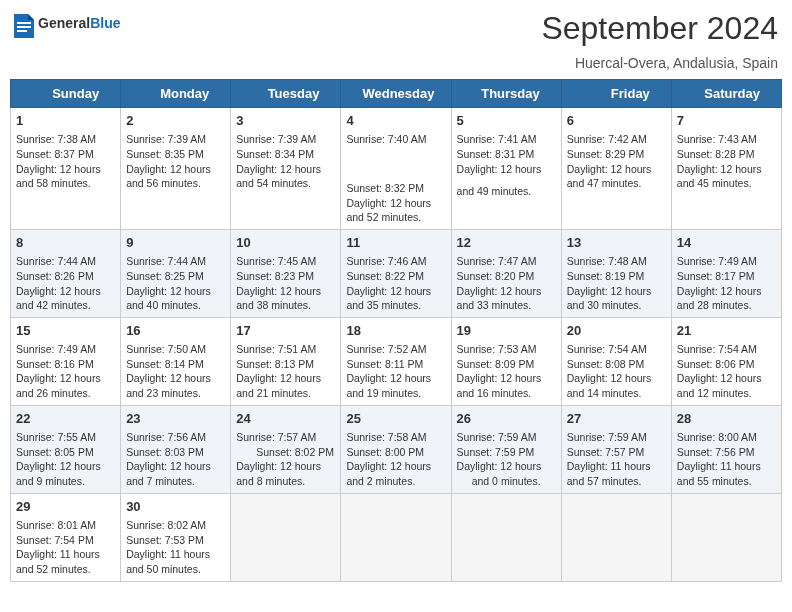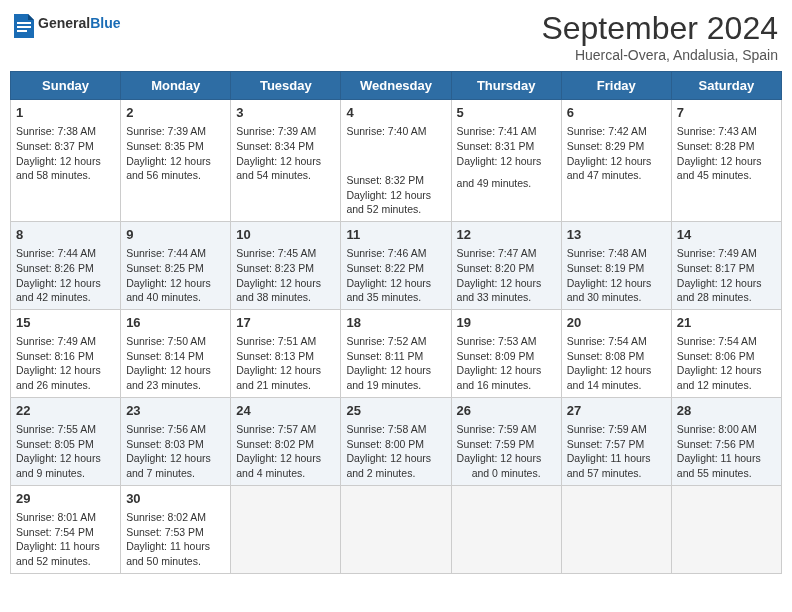--- a/index.html
+++ b/index.html
@@ -40,33 +40,34 @@
       text-align: right;
     }
     .month-title {
       font-size: 32px;
       font-weight: normal;
       color: #333;
     }
     .location {
       font-size: 14px;
       color: #555;
+      margin-top: 8px;
     }
     table {
       width: 100%;
       border-collapse: collapse;
       table-layout: fixed;
     }
     th {
       background-color: #2e6da4;
       color: white;
-      padding: 6px 4px;
+      padding: 6px 21px;
       font-size: 13px;
       font-weight: bold;
-      text-align: center;
+      text-align: right;
       border: 1px solid #2a5f8f;
     }
     td {
       border: 1px solid #ccc;
       vertical-align: top;
       padding: 4px 5px;
       font-size: 10.5px;
       color: #333;
       line-height: 1.4;
       height: 80px;
@@ -288,23 +289,23 @@
         <td>
           <span class="day-num">23</span>
           <span style="display: block;">Sunrise: 7:56 AM</span>
           <span style="display: block;">Sunset: 8:03 PM</span>
           <span style="display: block;">Daylight: 12 hours</span>
           <span style="display: block;">and 7 minutes.</span>
         </td>
         <td>
           <span class="day-num">24</span>
           <span style="display: block;">Sunrise: 7:57 AM</span>
-          <span style="display: block;">Sunset: 8:02 PM</span>
-          <span style="display: block;">Daylight: 12 hours</span>
-          <span style="display: block;">and 4 minutes.</span>
+          <span style="display: block; margin-left: 20px;">Sunset: 8:02 PM</span>
+          <span style="display: block;">Daylight: 12 hours</span>
+          <span style="display: block;">and 8 minutes.</span>
         </td>
         <td>
           <span class="day-num">25</span>
           <span style="display: block;">Sunrise: 7:58 AM</span>
           <span style="display: block;">Sunset: 8:00 PM</span>
           <span style="display: block;">Daylight: 12 hours</span>
           <span style="display: block;">and 2 minutes.</span>
         </td>
         <td>
           <span class="day-num">26</span>

